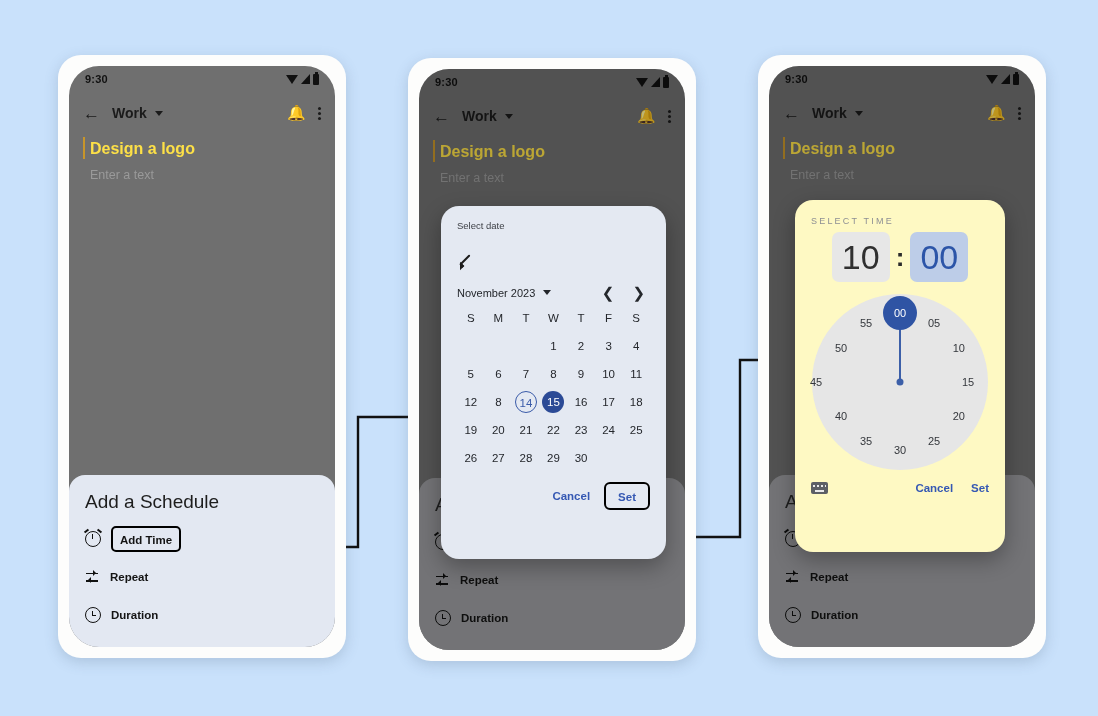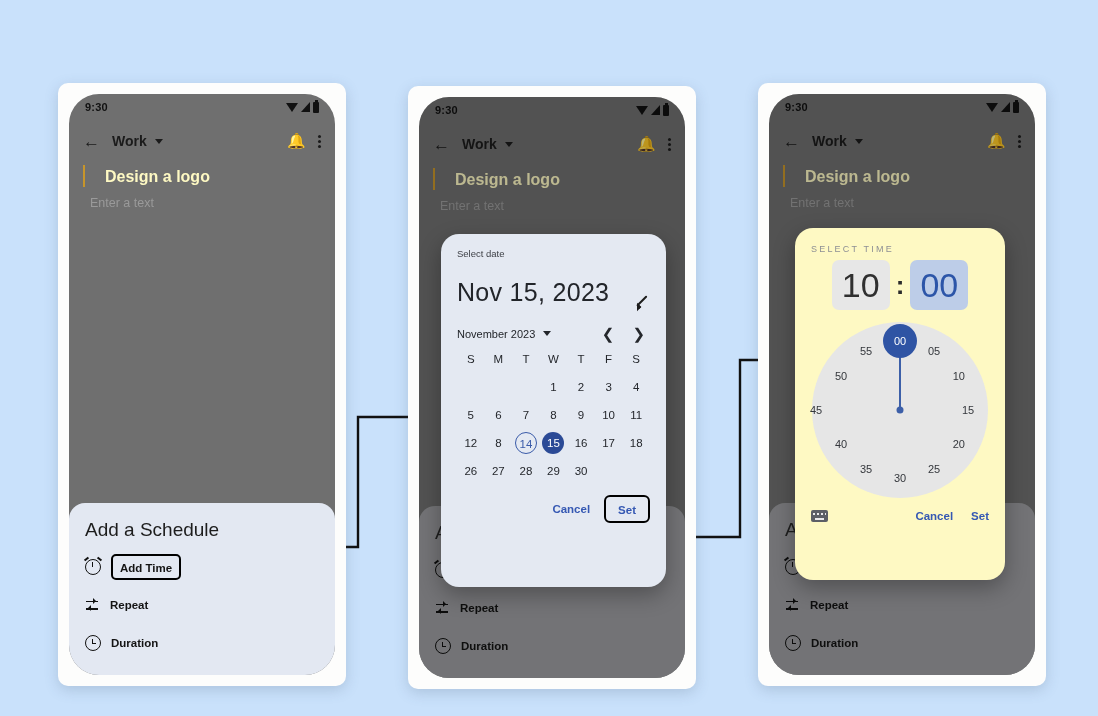--- a/index.html
+++ b/index.html
@@ -5,22 +5,22 @@
   html,body{margin:0;padding:0;}
   body{
     width:1098px;height:716px;
     background:#c9e1fb;
     font-family:"Liberation Sans","DejaVu Sans",sans-serif;
     position:relative;overflow:hidden;
   }
   .stage{position:absolute;inset:0;}
 
   
-  .phone{position:absolute;background:#fdfdfc;border-radius:10px;
-         box-shadow:0 4px 14px rgba(70,90,120,.22);padding:11px;box-sizing:border-box;margin-top:28px;}
+  .phone{position:absolute;background:#fdfdfc;border-radius:23px;
+         box-shadow:0 4px 14px rgba(70,90,120,.22);padding:11px;box-sizing:border-box;}
   .screen{position:absolute;inset:11px;background:#6f6f6f;border-radius:30px;overflow:hidden;}
 
   
   .statusbar{height:26px;display:flex;align-items:center;justify-content:space-between;
              padding:0 16px;box-sizing:border-box;}
   .st-time{font-size:11px;font-weight:bold;color:#111;letter-spacing:.2px;}
   .st-icons{display:flex;align-items:center;gap:3px;}
   .ic-wifi{width:0;height:0;border-left:6px solid transparent;border-right:6px solid transparent;
            border-top:9px solid #111;}
   .ic-sig{width:0;height:0;border-left:9px solid transparent;border-bottom:10px solid #111;}
@@ -31,21 +31,21 @@
   .appbar{height:42px;display:flex;align-items:center;padding:0 14px;box-sizing:border-box;gap:12px;}
   .appbar .ttl{font-size:14px;font-weight:bold;color:#1b1b1b;}
   .caret{width:0;height:0;border-left:4px solid transparent;border-right:4px solid transparent;
          border-top:5px solid #1b1b1b;margin-left:-4px;}
   .spacer{flex:1;}
   .kebab{display:flex;flex-direction:column;gap:2px;align-items:center;}
   .kebab i{width:3px;height:3px;border-radius:50%;background:#1b1b1b;display:block;}
 
   
   .bodytxt{padding:6px 16px 0 16px;}
-  .task-title{font-size:16px;font-weight:bold;color:#fef9c3;position:relative;padding-left:20px;}
+  .task-title{font-size:16px;font-weight:bold;color:#fde047;position:relative;padding-left:5px;}
   .task-title:before{content:"";position:absolute;left:-2px;top:-3px;width:2px;height:22px;background:#c7952a;}
   .ph-text{font-size:12.5px;color:#9a9a9a;padding-left:5px;margin-top:10px;}
 
   
   .sheet{position:absolute;left:0;right:0;bottom:0;background:#e3e8f2;
          border-top-left-radius:16px;border-top-right-radius:16px;
          padding:16px 16px 18px 16px;box-sizing:border-box;}
   .sheet.dim{background:#9b9c9f;}
   .sheet-title{font-size:19px;color:#1d1d1d;margin-bottom:12px;}
   .sheet.dim .sheet-title{color:#2b2b2b;}
@@ -245,21 +245,20 @@
             </span>
           <span class="lbl">Duration</span>
         </div>
       </div>
 
       <div class="scrim"></div>
 
       <div class="dialog date-dialog" style="left:22px;top:137px;width:225px;height:353px;padding:14px 16px 10px 16px;">
         <div class="dlg-label">Select date</div>
         <div style="display:flex;align-items:flex-end;justify-content:space-between;margin-top:19px;">
-          <div class="dlg-head">Nov 15, 2023</div>
           <div class="pencil"></div>
         </div>
         <div class="monthrow" style="margin-top:19px;">
           <span>November 2023</span>
           <span class="mdrop"></span>
           <span class="spacer"></span>
           <span class="chev">❮</span>
           <span class="chev" style="margin-left:8px;">❯</span>
         </div>
         <table class="cal" style="margin-top:4px;">
@@ -329,20 +328,43 @@
                   <span class="cell sel">15</span>
                 </td>
                 <td>
                   <span class="cell">16</span>
                 </td>
                 <td>
                   <span class="cell">17</span>
                 </td>
                 <td>
                   <span class="cell">18</span>
+                </td>
+              </tr>
+              <tr>
+                <td>
+                  <span class="cell">19</span>
+                </td>
+                <td>
+                  <span class="cell">20</span>
+                </td>
+                <td>
+                  <span class="cell">21</span>
+                </td>
+                <td>
+                  <span class="cell">22</span>
+                </td>
+                <td>
+                  <span class="cell">23</span>
+                </td>
+                <td>
+                  <span class="cell">24</span>
+                </td>
+                <td>
+                  <span class="cell">25</span>
                 </td>
               </tr>
               <tr>
                 <td>
                   <span class="cell">26</span>
                 </td>
                 <td>
                   <span class="cell">27</span>
                 </td>
                 <td>

